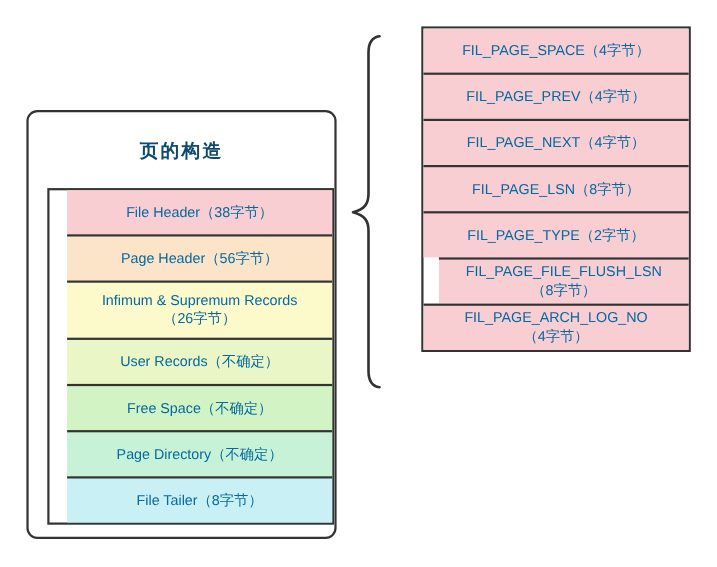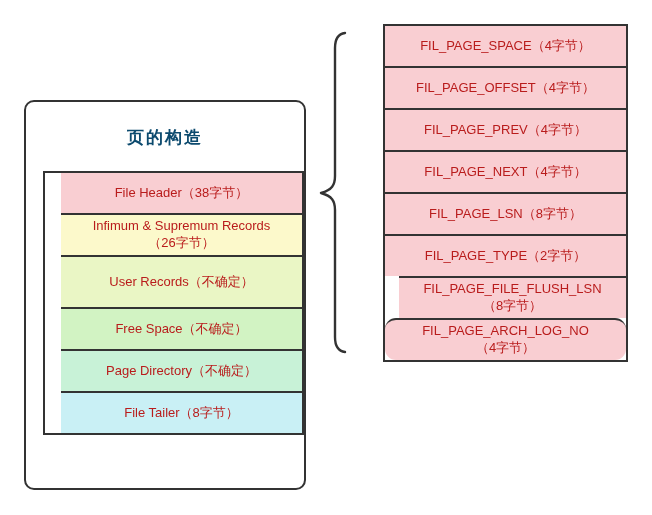--- a/index.html
+++ b/index.html
@@ -39,21 +39,21 @@
     padding-left: 16px;
   }
   .row {
     display: flex;
     align-items: center;
     justify-content: center;
     text-align: center;
     white-space: pre-line;
     font-size: 13px;
     line-height: 1.3;
-    color: #b91c1c;
+    color: #0369a1;
     height: 40px;
     padding: 0 2px;
     box-sizing: content-box;
   }
   .left-stack .row + .row { border-top: 2px solid #333333; }
   .left-stack .row:nth-child(3) { height: 50px; }
 
   
   .brace {
     position: absolute;
@@ -81,39 +81,39 @@
 </style>
 </head>
 <body>
 
 <div class="canvas">
 
   <div class="left-box">
     <div class="left-title">页的构造</div>
     <div class="left-stack">
       <div class="row" style="background-color: rgb(249, 206, 210);">File Header（38字节）</div>
+      <div class="row" style="background-color: rgb(251, 228, 200);">Page Header（56字节）</div>
       <div class="row" style="background-color: rgb(252, 249, 203);">Infimum &amp; Supremum Records
 （26字节）</div>
       <div class="row" style="background-color: rgb(234, 246, 197);">User Records（不确定）</div>
       <div class="row" style="background-color: rgb(210, 243, 195);">Free Space（不确定）</div>
       <div class="row" style="background-color: rgb(200, 242, 215);">Page Directory（不确定）</div>
       <div class="row" style="background-color: rgb(201, 240, 245);">File Tailer（8字节）</div>
     </div>
   </div>
 
   <svg class="brace" viewBox="0 0 40 325" aria-hidden="true">
     <path d="M 33 3 C 25 4 23 10 23 18 L 23 146 C 23 155 20 160 9 163 C 20 166 23 171 23 180 L 23 307 C 23 315 25 321 33 322"></path>
   </svg>
 
   <div class="right-stack">
     <div class="row" style="background-color: rgb(249, 206, 210);">FIL_PAGE_SPACE（4字节）</div>
-    <div class="row" style="background-color: rgb(249, 206, 210);">FIL_PAGE_OFFSET（4字节）</div>
     <div class="row" style="background-color: rgb(249, 206, 210);">FIL_PAGE_PREV（4字节）</div>
     <div class="row" style="background-color: rgb(249, 206, 210);">FIL_PAGE_NEXT（4字节）</div>
     <div class="row" style="background-color: rgb(249, 206, 210);">FIL_PAGE_LSN（8字节）</div>
     <div class="row" style="background-color: rgb(249, 206, 210);">FIL_PAGE_TYPE（2字节）</div>
     <div class="row" style="background-color: rgb(249, 206, 210); margin-left: 14px;">FIL_PAGE_FILE_FLUSH_LSN
 （8字节）</div>
-    <div class="row" style="background-color: rgb(249, 206, 210); border-radius: 11px;">FIL_PAGE_ARCH_LOG_NO
+    <div class="row" style="background-color: rgb(249, 206, 210);">FIL_PAGE_ARCH_LOG_NO
 （4字节）</div>
   </div>
 
 </div>
 
 </body></html>

